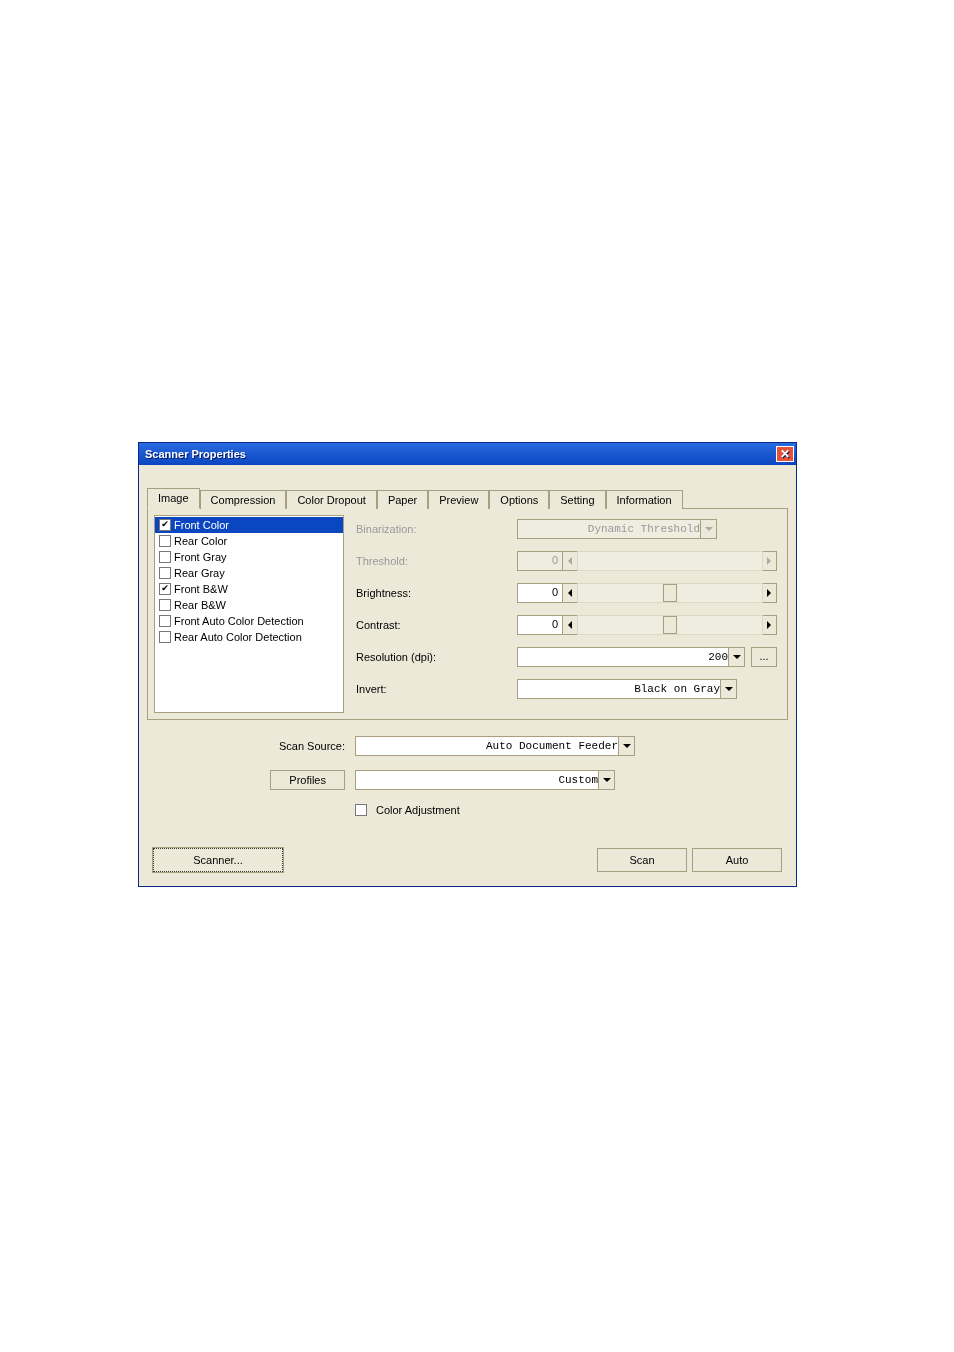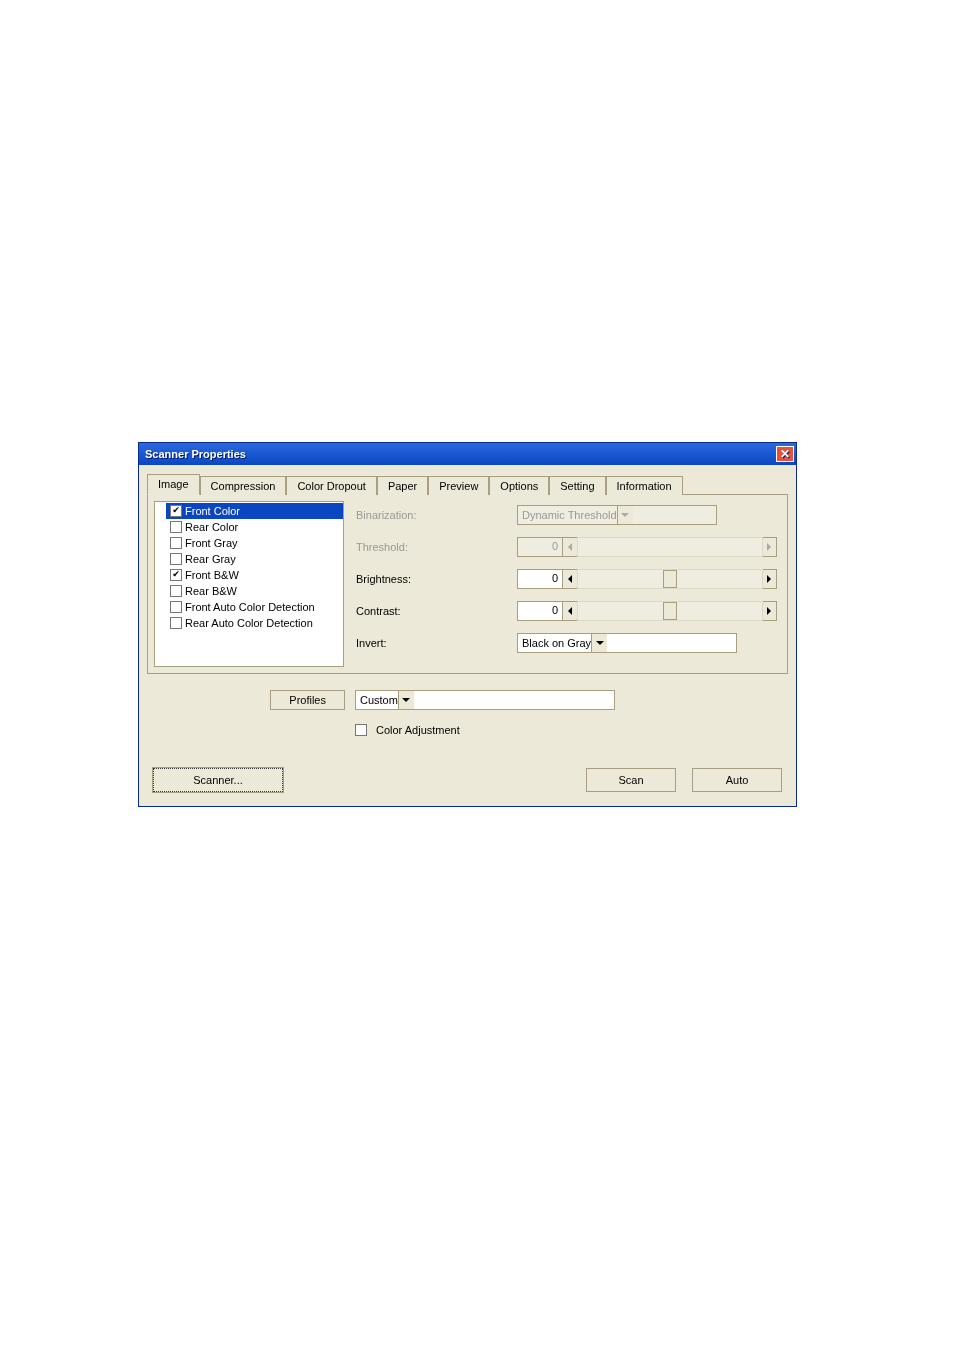--- a/index.html
+++ b/index.html
@@ -43,21 +43,21 @@
     color: #fff;
     display: flex;
     align-items: center;
     justify-content: center;
     font-weight: bold;
     font-size: 12px;
     line-height: 1;
     cursor: default;
   }
   .body {
-    padding: 6px 6px 10px 6px;
+    padding: 20px 6px 10px 6px;
   }
   
   .tabs {
     display: flex;
     align-items: flex-end;
     border-bottom: 1px solid #a89f80;
     height: 22px;
     margin: 2px 2px 0 2px;
   }
   .tab {
@@ -91,21 +91,20 @@
     margin: 6px 4px 6px 6px;
     background: #fff;
     padding: 1px 0;
   }
   .sp-row {
     display: flex;
     align-items: center;
     padding: 1px 4px;
     height: 16px;
     white-space: nowrap;
-    margin-left: 11px;
   }
   .sp-row.selected {
     background: #0a46c0;
     color: #fff;
   }
   .chk {
     width: 12px;
     height: 12px;
     border: 1px solid #777;
     background: #fff;
@@ -138,23 +137,24 @@
     width: 140px;
     padding-left: 2px;
   }
   .disabled { color: #999; }
   .combo {
     height: 20px;
     border: 1px solid #a89f80;
     background: #fff;
     display: flex;
     align-items: center;
-    justify-content: flex-start;
+    justify-content: flex-end;
     padding: 0 0 0 4px;
     min-width: 0;
+    font-family: Liberation Mono, monospace;
   }
   .combo.disabled-look {
     color: #999;
     background: #efece0;
   }
   .combo-btn {
     width: 16px;
     height: 18px;
     border-left: 1px solid #a89f80;
     background: #ece9d8;
@@ -265,21 +265,21 @@
     height: 24px;
     display: inline-flex;
     align-items: center;
     justify-content: center;
   }
   .btn.defaults {
     width: 130px;
     border: 1px dotted #333;
     outline: 1px solid #a89f80;
   }
-  .right-btns { display:flex; gap:16px;border-radius:9px; }
+  .right-btns { display:flex; gap:5px;border-radius:9px; }
 </style>
 </head>
 <body>
 
 <div class="page">
   <div class="dialog">
 
     <div class="titlebar">
       <span>Scanner Properties</span>
       <div class="close-btn">✕</div>
@@ -386,36 +386,57 @@
                 </div>
               <div class="track">
                   <div class="thumb"></div>
                 </div>
               <div class="arrow-btn">
                   <div class="tri-right"></div>
                 </div>
             </div>
           </div>
 
+          <div class="form-row">
+            <div class="lbl">Resolution (dpi):</div>
+            <div style="display:flex;flex:1;align-items:center">
+              <div class="combo" style="flex:1">
+                <span>200</span>
+                <div class="combo-btn">
+                    <div class="tri-down"></div>
+                  </div>
+              </div>
+              <div class="dots-btn">...</div>
+            </div>
+          </div>
 
           <div class="form-row" style="margin-bottom:4px">
             <div class="lbl">Invert:</div>
             <div class="combo" style="width:220px">
               <span>Black on Gray</span>
               <div class="combo-btn">
                   <div class="tri-down"></div>
                 </div>
             </div>
           </div>
 
         </div>
       </div>
 
       <div class="lower">
         <div class="lrow">
+          <div class="llabel">Scan Source:</div>
+          <div class="combo" style="width:280px">
+            <span>Auto Document Feeder</span>
+            <div class="combo-btn">
+                <div class="tri-down"></div>
+              </div>
+          </div>
+        </div>
+        <div class="lrow">
           <div class="llabel" style="padding-right:0">
             <span class="pbtn">Profiles</span>
           </div>
           <div class="combo" style="width:260px">
             <span>Custom</span>
             <div class="combo-btn">
                 <div class="tri-down"></div>
               </div>
           </div>
         </div>

